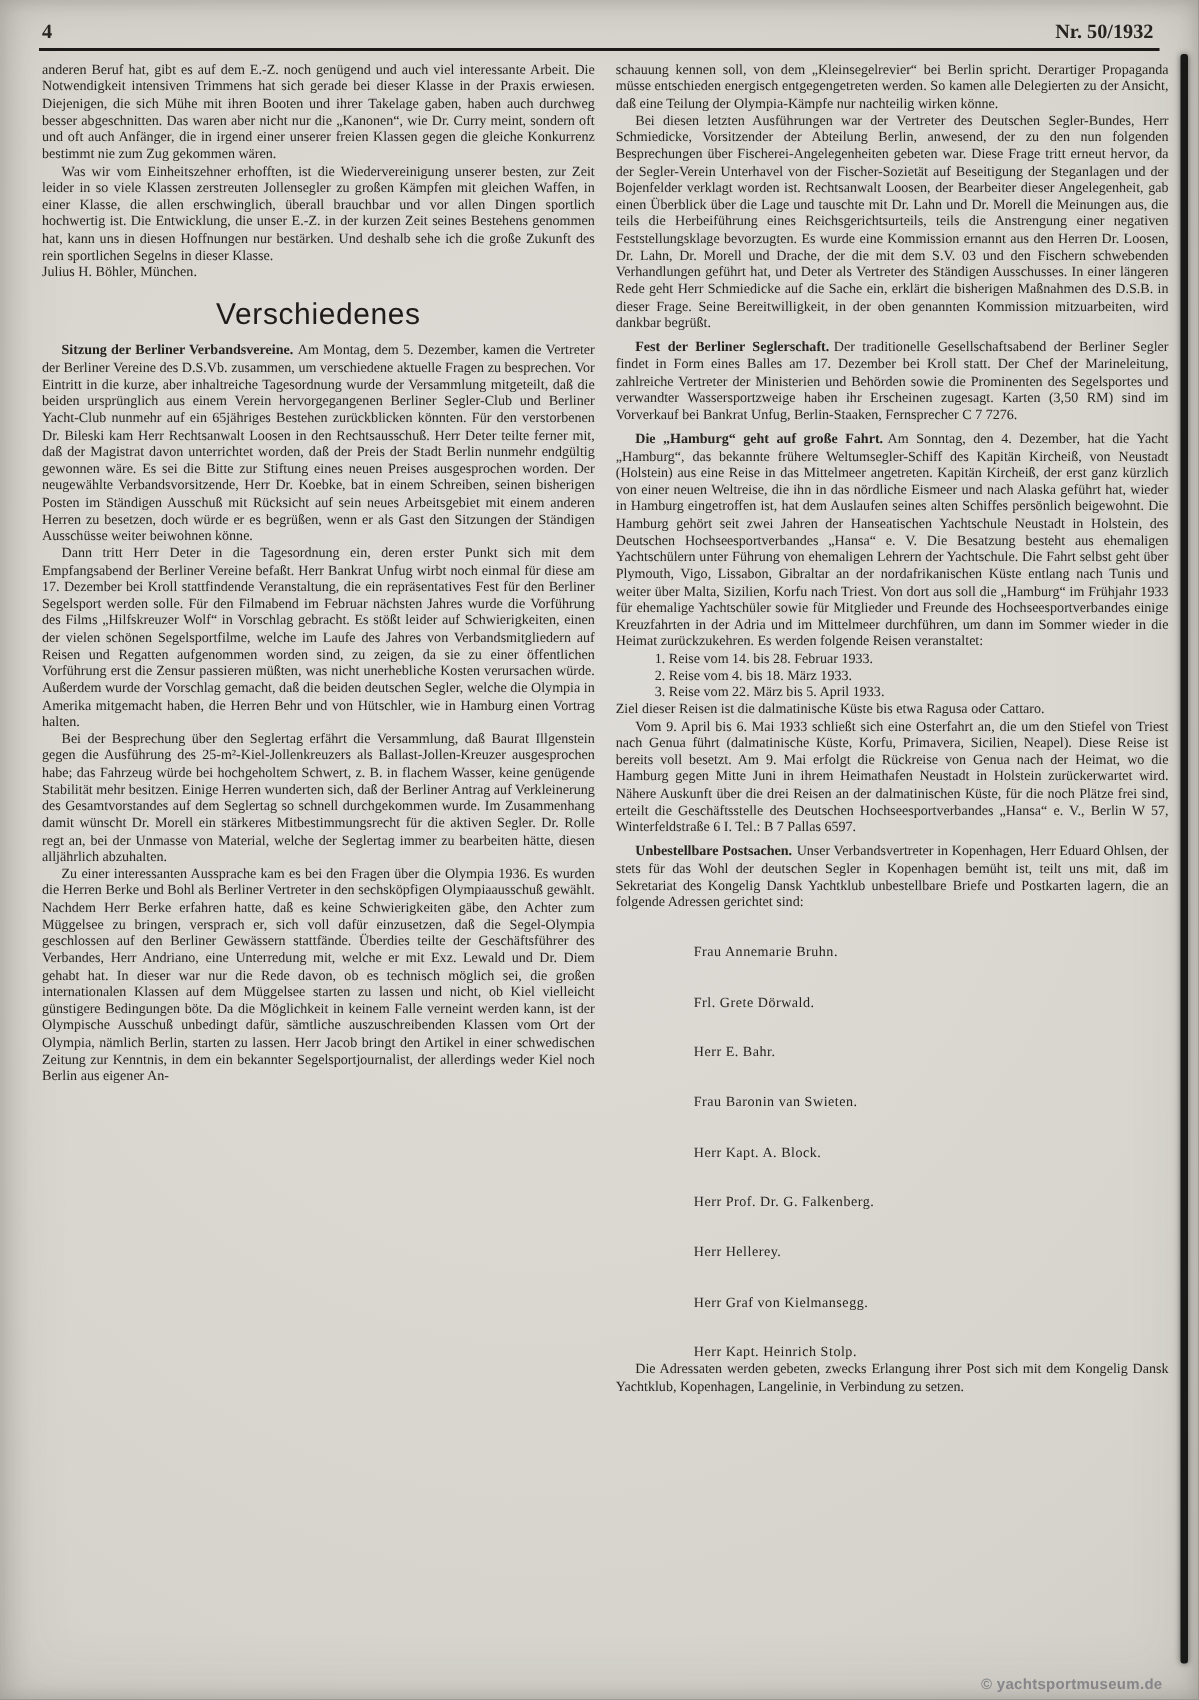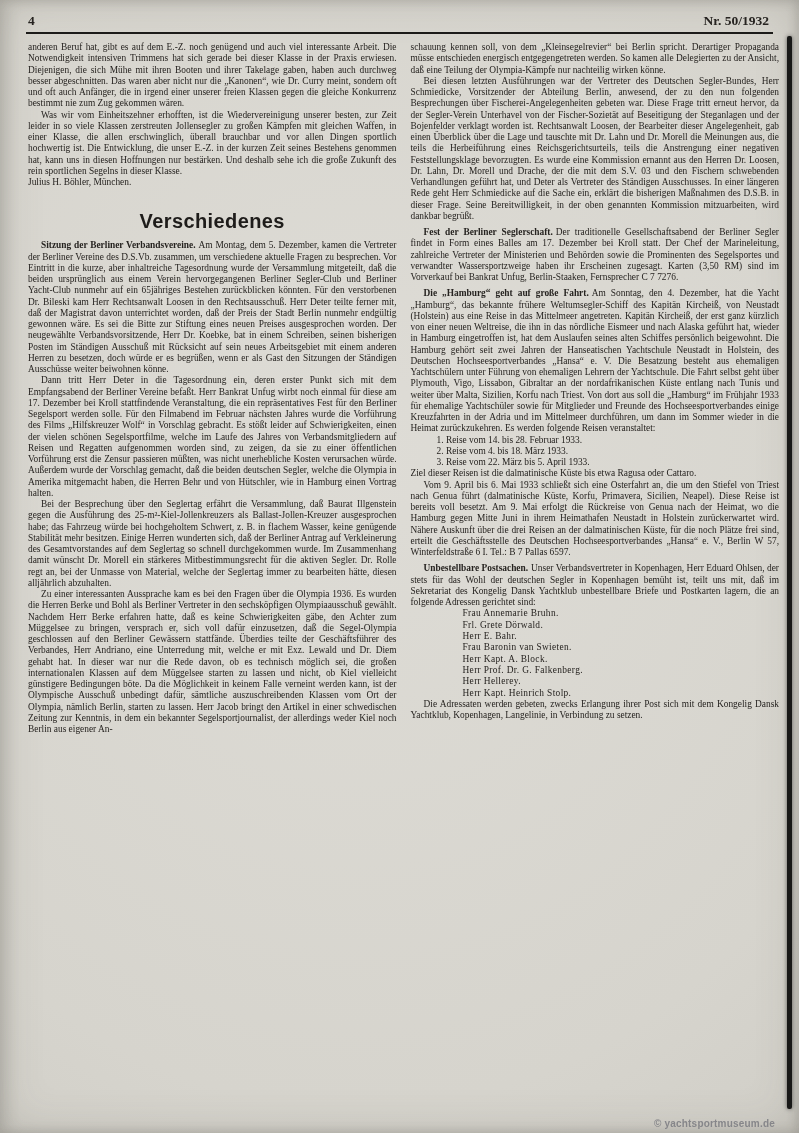--- a/index.html
+++ b/index.html
@@ -42,38 +42,39 @@
   }
   .ind { text-indent: 13px; }
   .sect { margin-top: 5px; text-indent: 13px; }
   .lead { font-weight: bold; margin-right: 3px; }
   .signature {
     margin: 0 14px 0 0;
     font-size: 9.4px;
     line-height: 11.25px;
   }
   .section-heading {
-    margin: 22px 0 7px 0;
+    margin: 11px 0 7px 0;
     text-align: center;
     font-family: "Liberation Sans", sans-serif;
-    font-weight: bold;
+    font-weight: normal;
     font-size: 20px;
     letter-spacing: 0.4px;
     color: #1e1c1a;
   }
   .trip {
     font-size: 9.4px;
     line-height: 11.25px;
     padding-left: 26px;
   }
   .addr {
     font-size: 9.4px;
     line-height: 11.35px;
     padding-left: 52px;
     letter-spacing: 0.35px;
+    margin-top: 22px;
   }
   .scan-line {
     position: absolute;
     top: 36px;
     bottom: 24px;
     right: 7px;
     width: 5px;
     background: #181817;
     border-radius: 2px;
     box-shadow: 0 0 4px rgba(0,0,0,.55);
@@ -132,20 +133,21 @@
 
       <p class="body-p sect"><span class="lead">Unbestellbare Postsachen.</span><span>Unser Verbandsvertreter in Kopenhagen, Herr Eduard Ohlsen, der stets für das Wohl der deutschen Segler in Kopenhagen bemüht ist, teilt uns mit, daß im Sekretariat des Kongelig Dansk Yachtklub unbestellbare Briefe und Postkarten lagern, die an folgende Adressen gerichtet sind:</span></p>
 
       <div class="addr">Frau Annemarie Bruhn.</div>
       <div class="addr">Frl. Grete Dörwald.</div>
       <div class="addr">Herr E. Bahr.</div>
       <div class="addr">Frau Baronin van Swieten.</div>
       <div class="addr">Herr Kapt. A. Block.</div>
       <div class="addr">Herr Prof. Dr. G. Falkenberg.</div>
       <div class="addr">Herr Hellerey.</div>
+      <div class="addr">Herr Graf von Kielmansegg.</div>
       <div class="addr">Herr Kapt. Heinrich Stolp.</div>
 
       <p class="body-p ind">Die Adressaten werden gebeten, zwecks Erlangung ihrer Post sich mit dem Kongelig Dansk Yachtklub, Kopenhagen, Langelinie, in Verbindung zu setzen.</p>
     </div>
 
   </div>
 
   <div class="scan-line"></div>
   <div class="watermark">© yachtsportmuseum.de</div>
 

